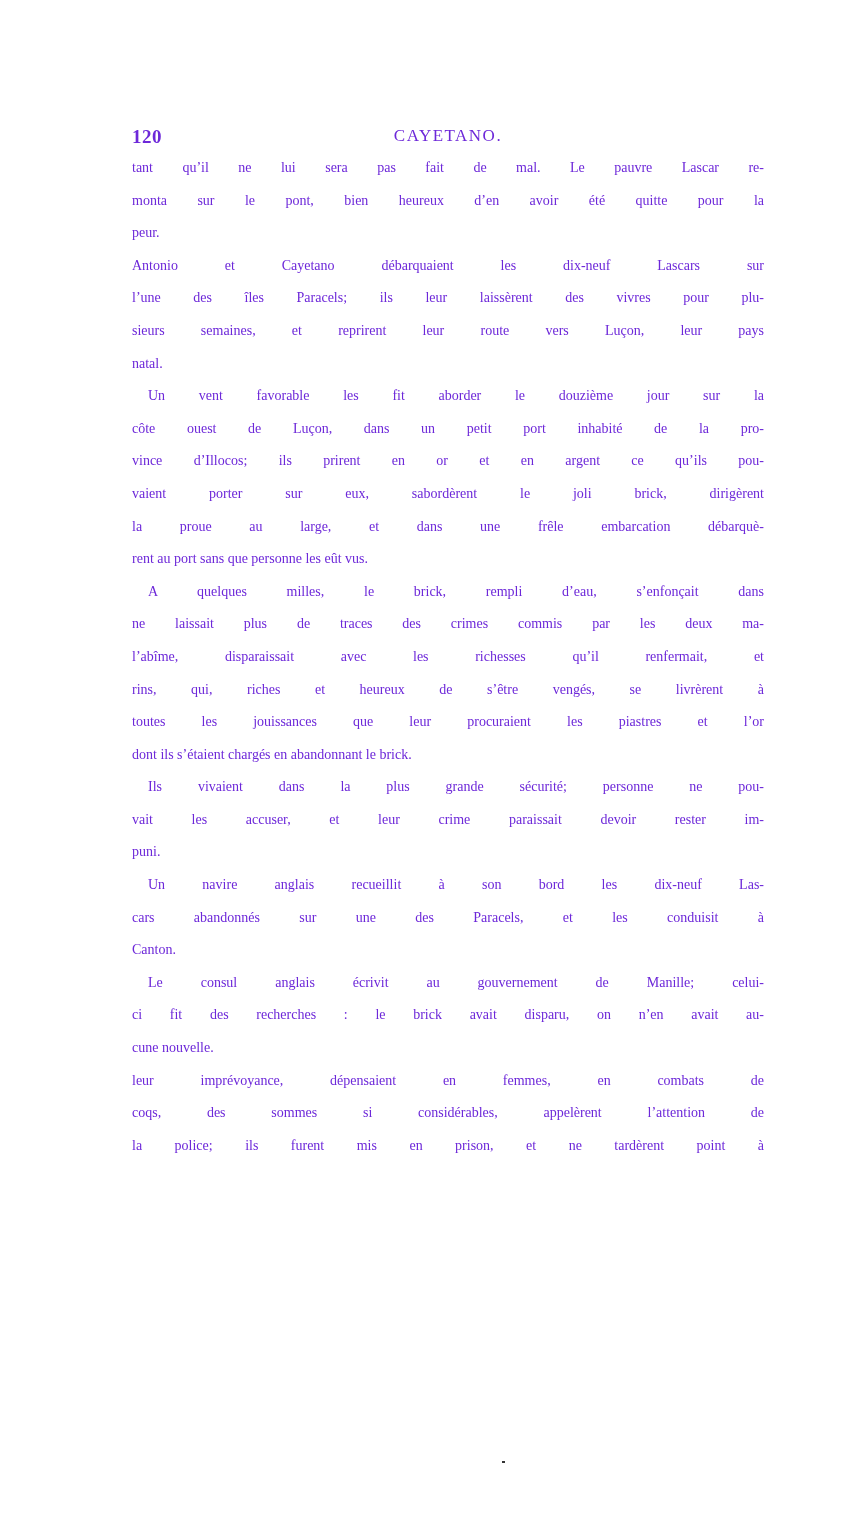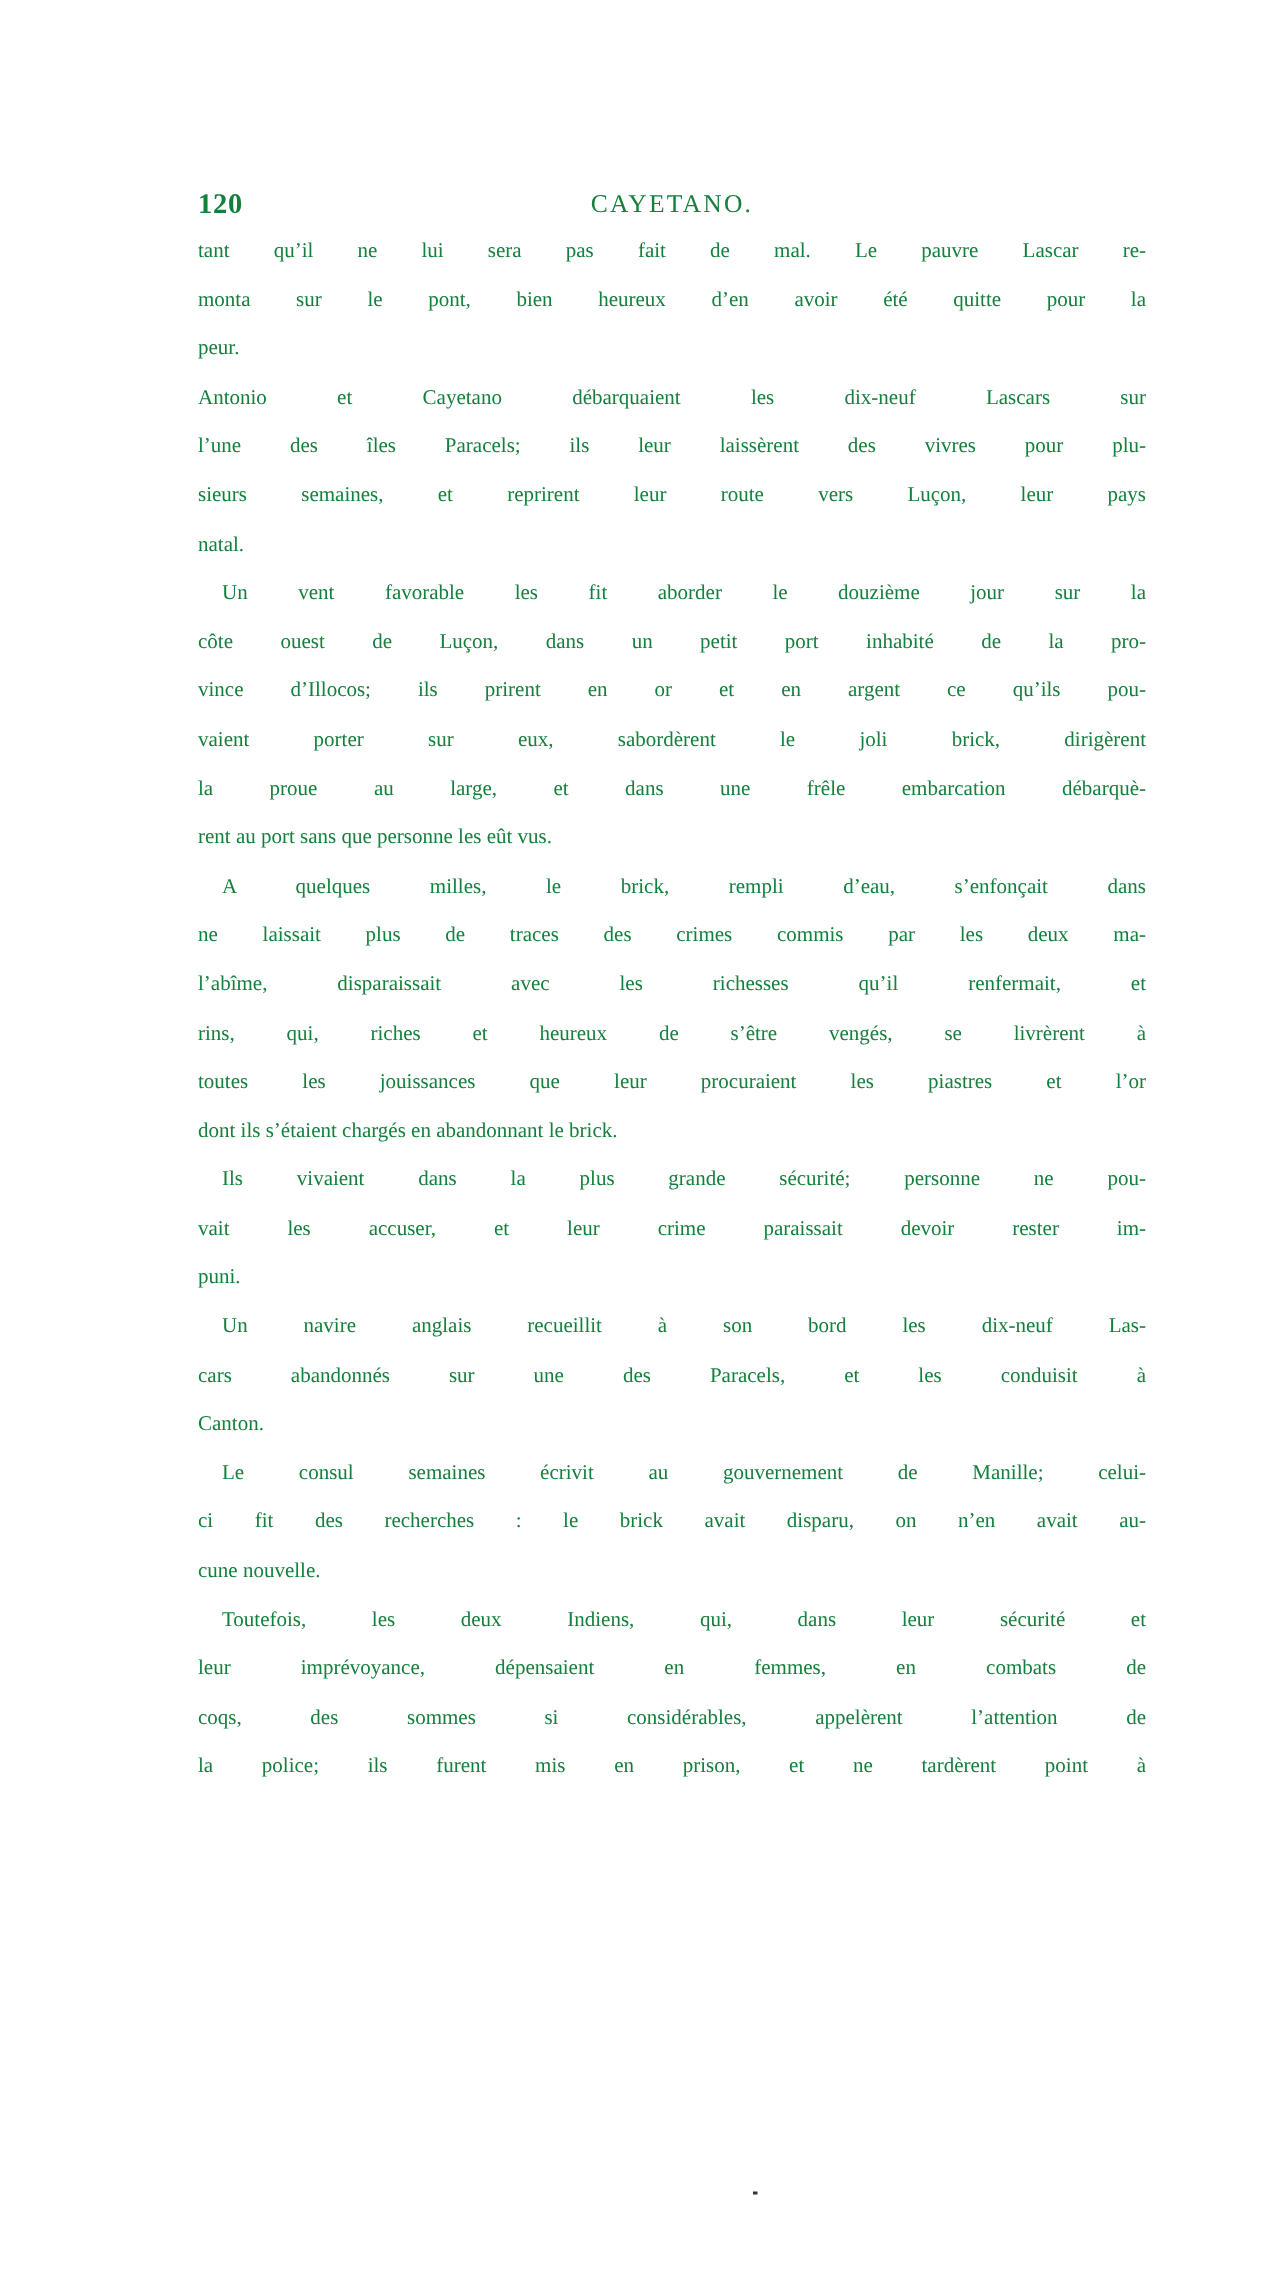--- a/index.html
+++ b/index.html
@@ -1,20 +1,20 @@
 <!DOCTYPE html>
 <html><head>
 <meta charset="utf-8">
 <style>
   html, body { margin: 0; padding: 0; background: #ffffff; }
   body { width: 856px; height: 1530px; position: relative; overflow: hidden; }
   .page {
     position: absolute; left: 132px; top: 122px; width: 632px;
     font-family: "Liberation Serif", "DejaVu Serif", serif;
-    color: #15803d;
+    color: #6d28d9;
   }
   .running-head { position: relative; height: 30px; font-size: 19px; }
   .page-number { position: absolute; left: 0; top: 4px; font-weight: bold; letter-spacing: 0.5px; }
   .header-title { position: absolute; left: 0; right: 0; top: 4px; text-align: center; font-size: 17px; letter-spacing: 1.5px; }
   .body-text { font-size: 14px; line-height: 32.6px; text-align: justify; }
   .para { margin: 0; text-indent: 0; }
   .para.indent { text-indent: 0; }
   .para.indent > span:first-child { }
   .line { display: block; text-align: justify; text-align-last: justify; white-space: nowrap; overflow: visible; height: 32.6px; }
   .line.last { text-align-last: left; }
@@ -62,26 +62,25 @@
         <span class="line first-indent"><span>Ils vivaient dans la plus grande sécurité; personne ne pou-</span></span>
         <span class="line"><span>vait les accuser, et leur crime paraissait devoir rester im-</span></span>
         <span class="line last"><span>puni.</span></span>
       </div>
       <div class="para indent">
         <span class="line first-indent"><span>Un navire anglais recueillit à son bord les dix-neuf Las-</span></span>
         <span class="line"><span>cars abandonnés sur une des </span><span class="it">Paracels</span><span>, et les conduisit à</span></span>
         <span class="line last"><span>Canton.</span></span>
       </div>
       <div class="para indent">
-        <span class="line first-indent"><span>Le consul semaines écrivit au gouvernement de Manille; celui-</span></span>
+        <span class="line first-indent"><span>Le consul anglais écrivit au gouvernement de Manille; celui-</span></span>
         <span class="line"><span>ci fit des recherches : le brick avait disparu, on n’en avait au-</span></span>
         <span class="line last"><span>cune nouvelle.</span></span>
       </div>
       <div class="para indent">
-        <span class="line first-indent"><span>Toutefois, les deux Indiens, qui, dans leur sécurité et</span></span>
         <span class="line"><span>leur imprévoyance, dépensaient en femmes, en combats de</span></span>
         <span class="line"><span>coqs, des sommes si considérables, appelèrent l’attention de</span></span>
         <span class="line"><span>la police; ils furent mis en prison, et ne tardèrent point à</span></span>
       </div>
     </div>
 </div>
 
 <div class="speck" style="left:502px; top:1461px;"></div>
 
 </body></html>

